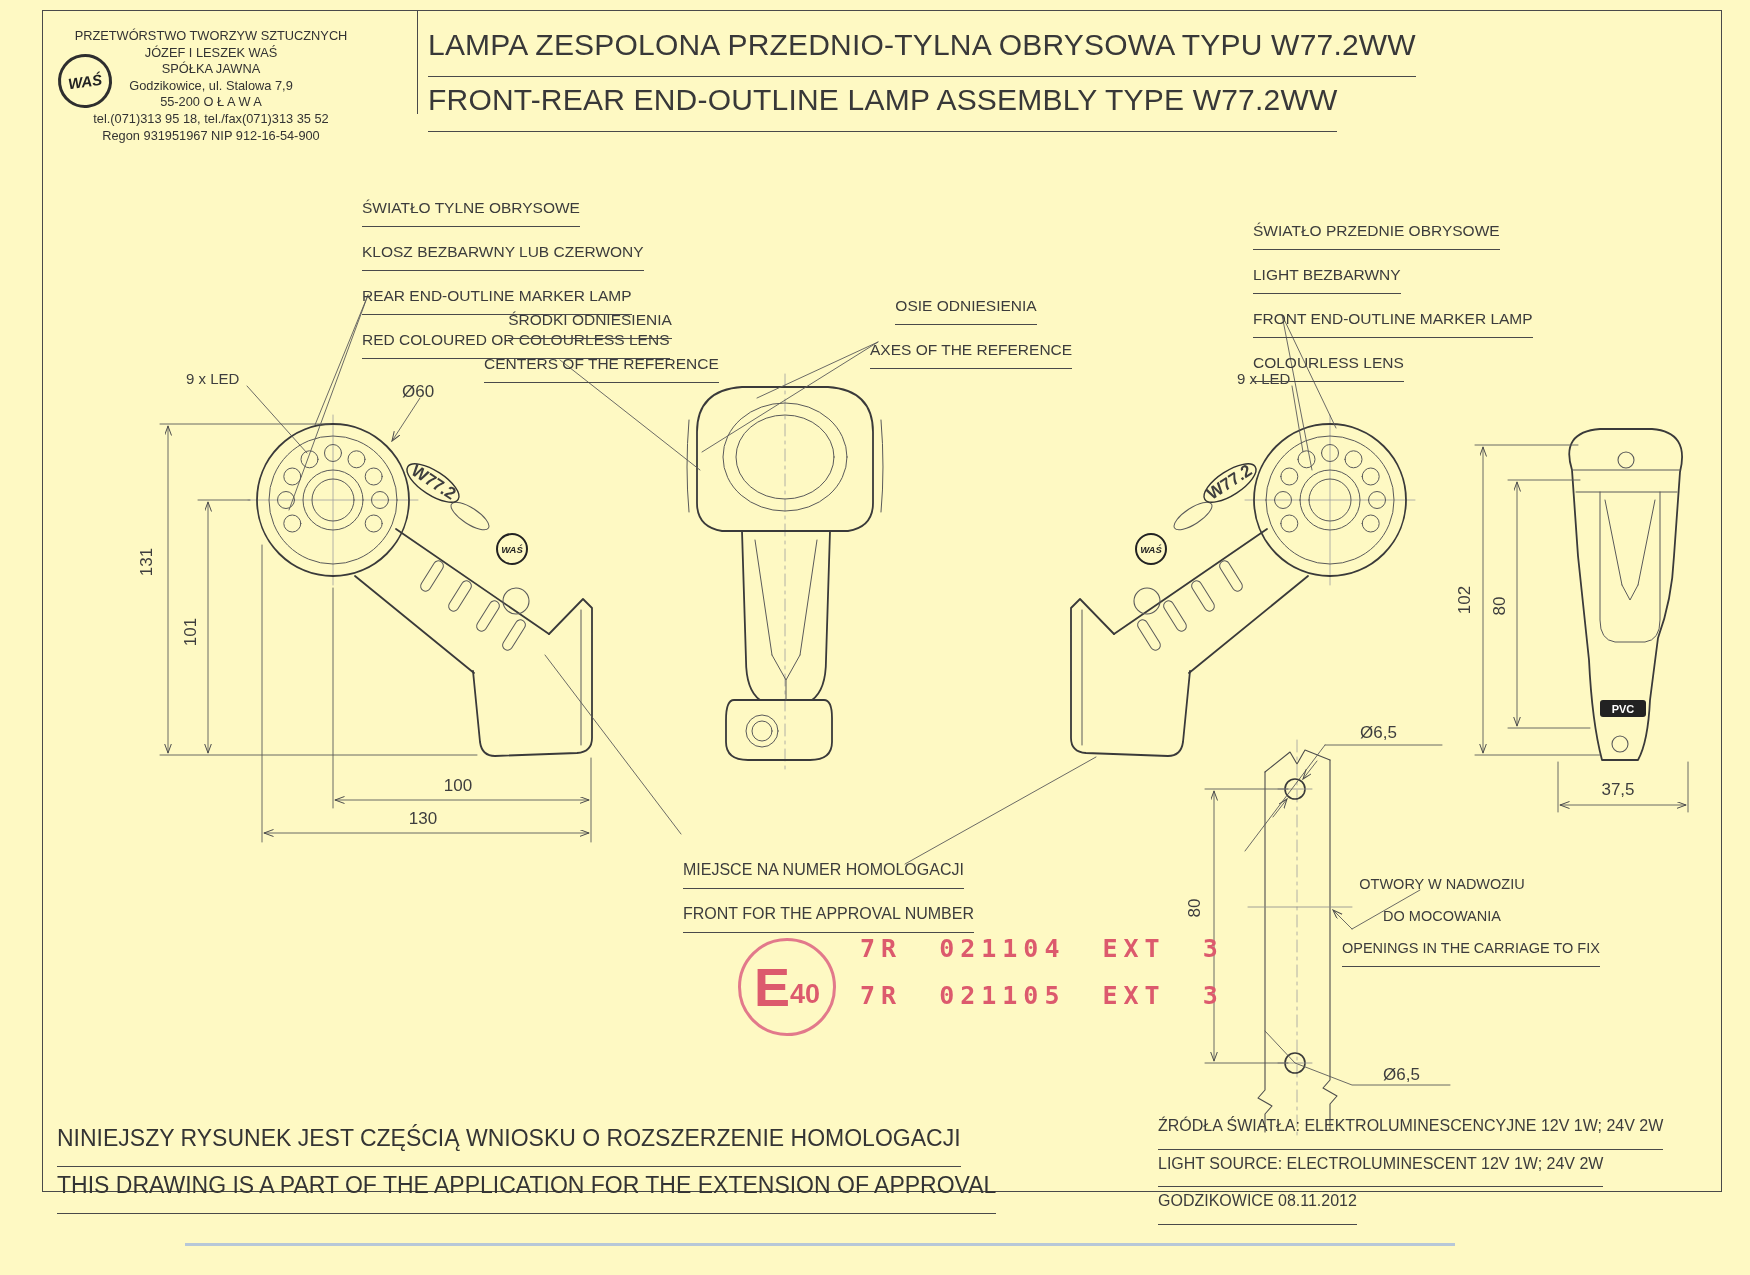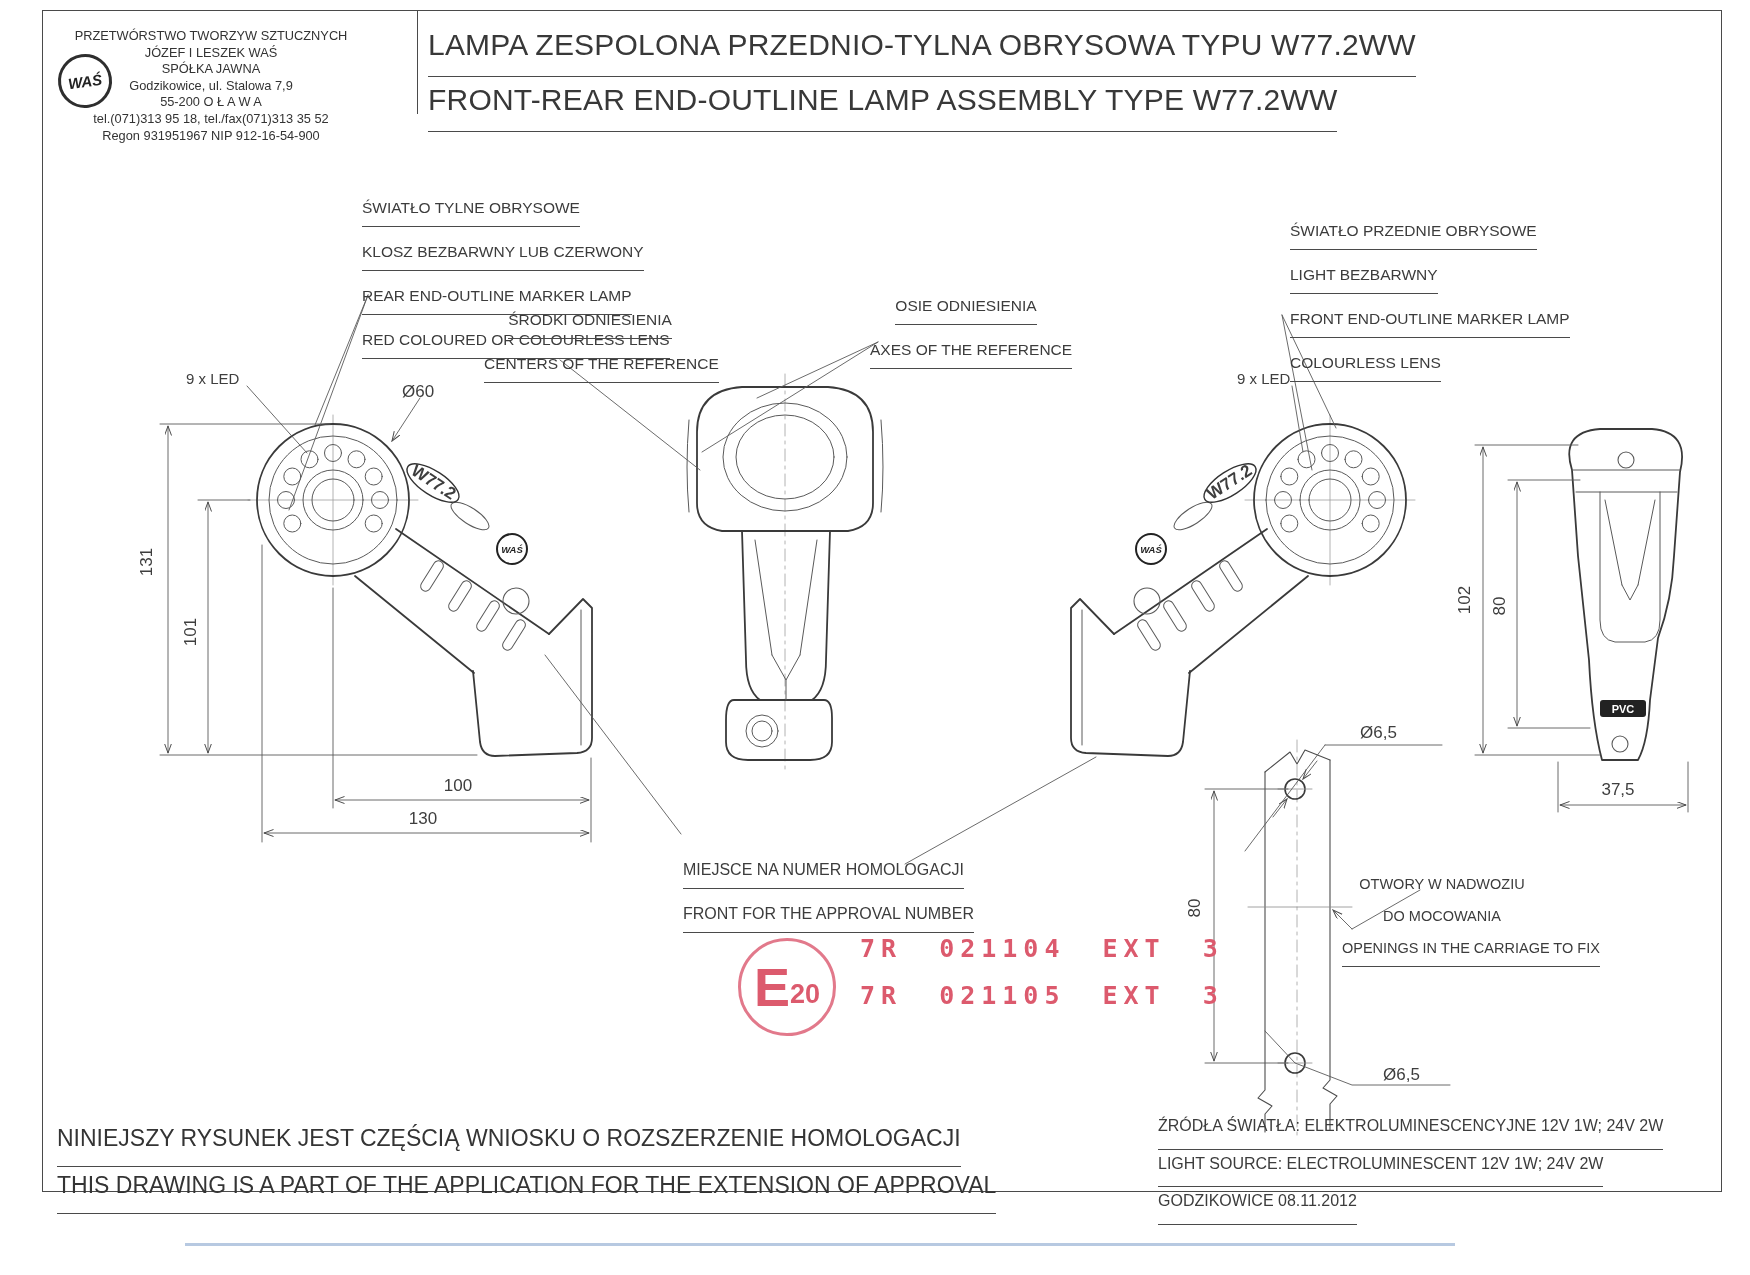--- a/index.html
+++ b/index.html
@@ -1,16 +1,16 @@
 <!DOCTYPE html>
 <html><head>
 <meta charset="utf-8">
 <style>
   html,body{margin:0;padding:0;background:#e8e8e8;}
-  .page{position:relative;width:1750px;height:1275px;background:#ffffff;
+  .page{position:relative;width:1750px;height:1275px;background:#fef9c3;
         font-family:"Liberation Sans",sans-serif;color:#3d3d3d;overflow:hidden;}
   .frame{position:absolute;left:42px;top:10px;width:1678px;height:1180px;
          border:1.6px solid #4a4a4a;}
   .vdiv{position:absolute;left:417px;top:10px;width:0;height:104px;border-left:1.4px solid #4a4a4a;}
   .u{display:inline-block;border-bottom:1.6px solid #4a4a4a;padding-bottom:9px;}
   
   .company{position:absolute;left:55px;top:28px;width:312px;text-align:center;
            font-size:12.8px;line-height:16.6px;color:#333;}
   .logo{position:absolute;left:58px;top:54px;width:48px;height:48px;border:3px solid #2e2e2e;
         border-radius:50%;display:flex;align-items:center;justify-content:center;
@@ -235,40 +235,40 @@
     <div><span class="u">RED COLOURED OR COLOURLESS LENS</span></div>
   </div>
   <div class="cal center" style="left:484px;top:310px;width:212px;">
     <div><span class="u">ŚRODKI ODNIESIENIA</span></div>
     <div><span class="u">CENTERS OF THE REFERENCE</span></div>
   </div>
   <div class="cal center" style="left:870px;top:296px;width:192px;">
     <div><span class="u">OSIE ODNIESIENIA</span></div>
     <div><span class="u">AXES OF THE REFERENCE</span></div>
   </div>
-  <div class="cal" style="left:1290px;top:221px;">
+  <div class="cal" style="left:1253px;top:221px;">
     <div><span class="u">ŚWIATŁO PRZEDNIE OBRYSOWE</span></div>
     <div><span class="u">LIGHT BEZBARWNY</span></div>
     <div><span class="u">FRONT END-OUTLINE MARKER LAMP</span></div>
     <div><span class="u">COLOURLESS LENS</span></div>
   </div>
   <div class="cal" style="left:683px;top:860px;font-size:16px;">
     <div><span class="u">MIEJSCE NA NUMER HOMOLOGACJI</span></div>
     <div><span class="u">FRONT FOR THE APPROVAL NUMBER</span></div>
   </div>
   <div class="cal center" style="left:1342px;top:876px;width:200px;font-size:14.5px;line-height:17px;">
     <div><span class="nl">OTWORY W NADWOZIU</span></div>
     <div><span class="nl">DO MOCOWANIA</span></div>
     <div><span class="u">OPENINGS IN THE CARRIAGE TO FIX</span></div>
   </div>
 
   <div class="stamp">
     <div class="ecirc">
       <span class="E">E</span>
-      <span class="n">20</span>
+      <span class="n">40</span>
     </div>
     <div class="srow" style="top:6px;">7R 021104 EXT 3</div>
     <div class="srow" style="top:53px;">7R 021105 EXT 3</div>
   </div>
 
   <div class="note">
     <span class="u">NINIEJSZY RYSUNEK JEST CZĘŚCIĄ WNIOSKU O  ROZSZERZENIE  HOMOLOGACJI</span><br>
     <span class="u">THIS DRAWING IS A PART OF THE APPLICATION FOR THE EXTENSION OF APPROVAL</span>
   </div>
   <div class="src">

